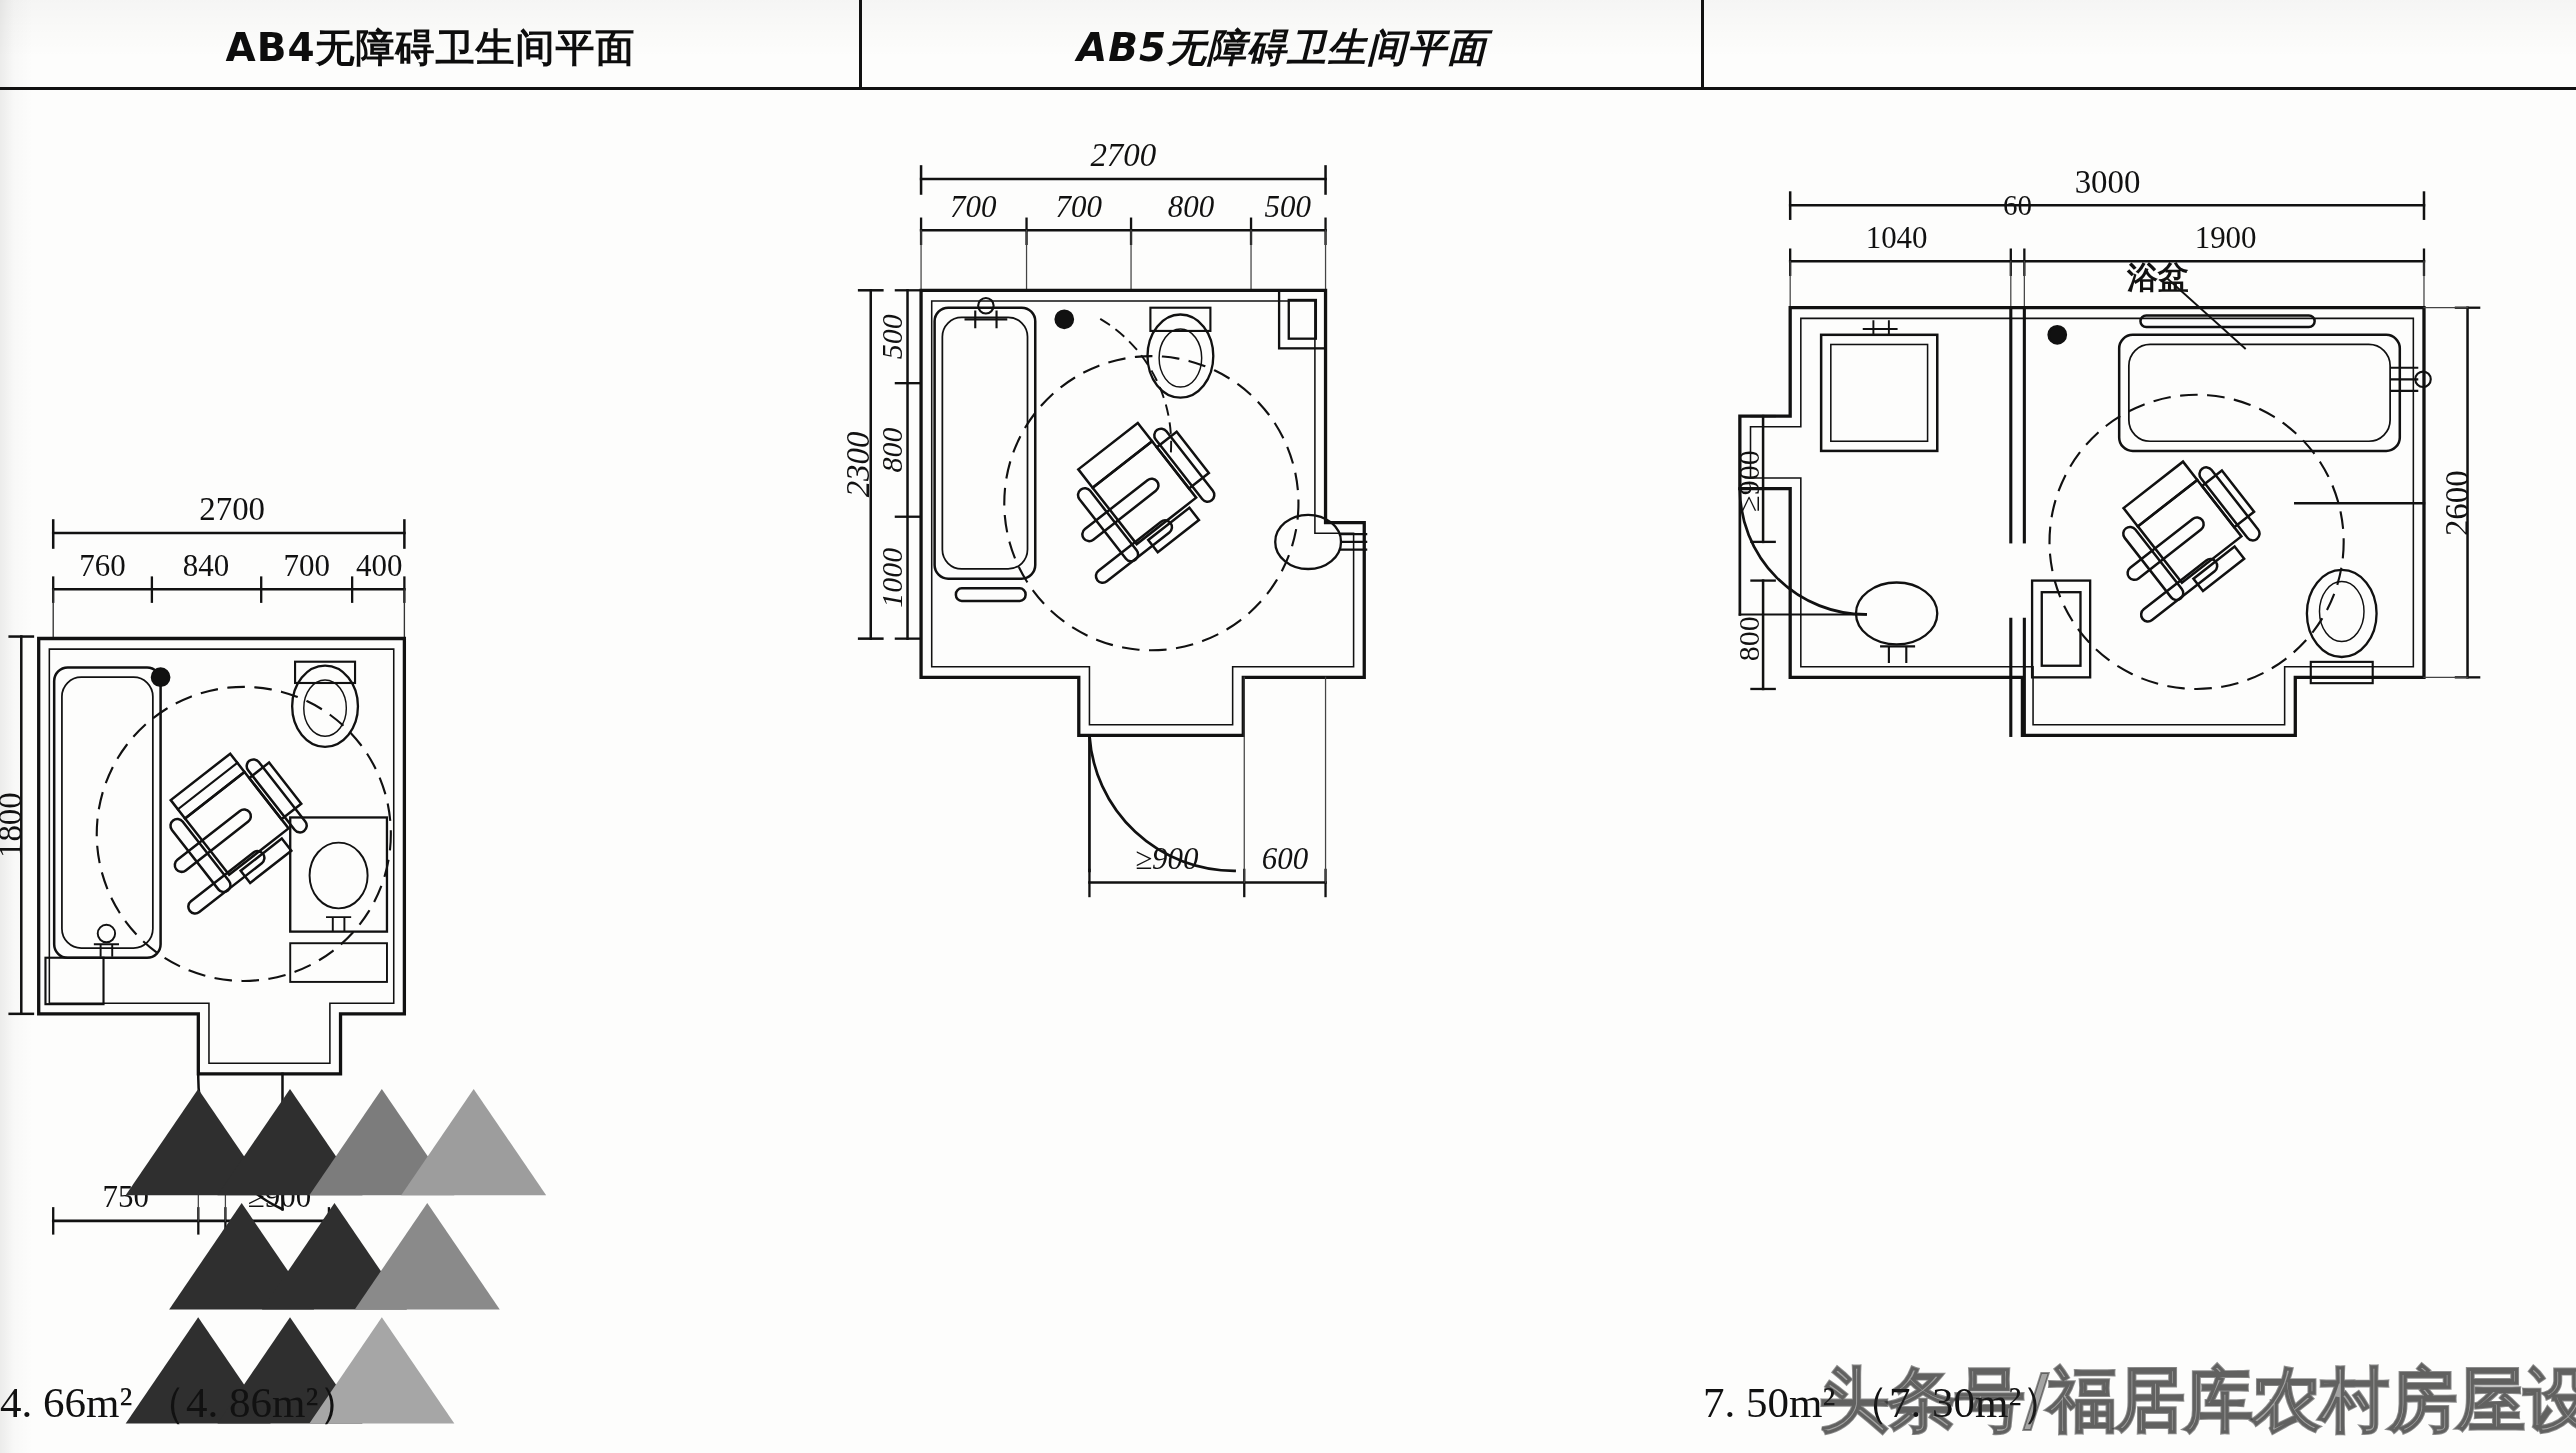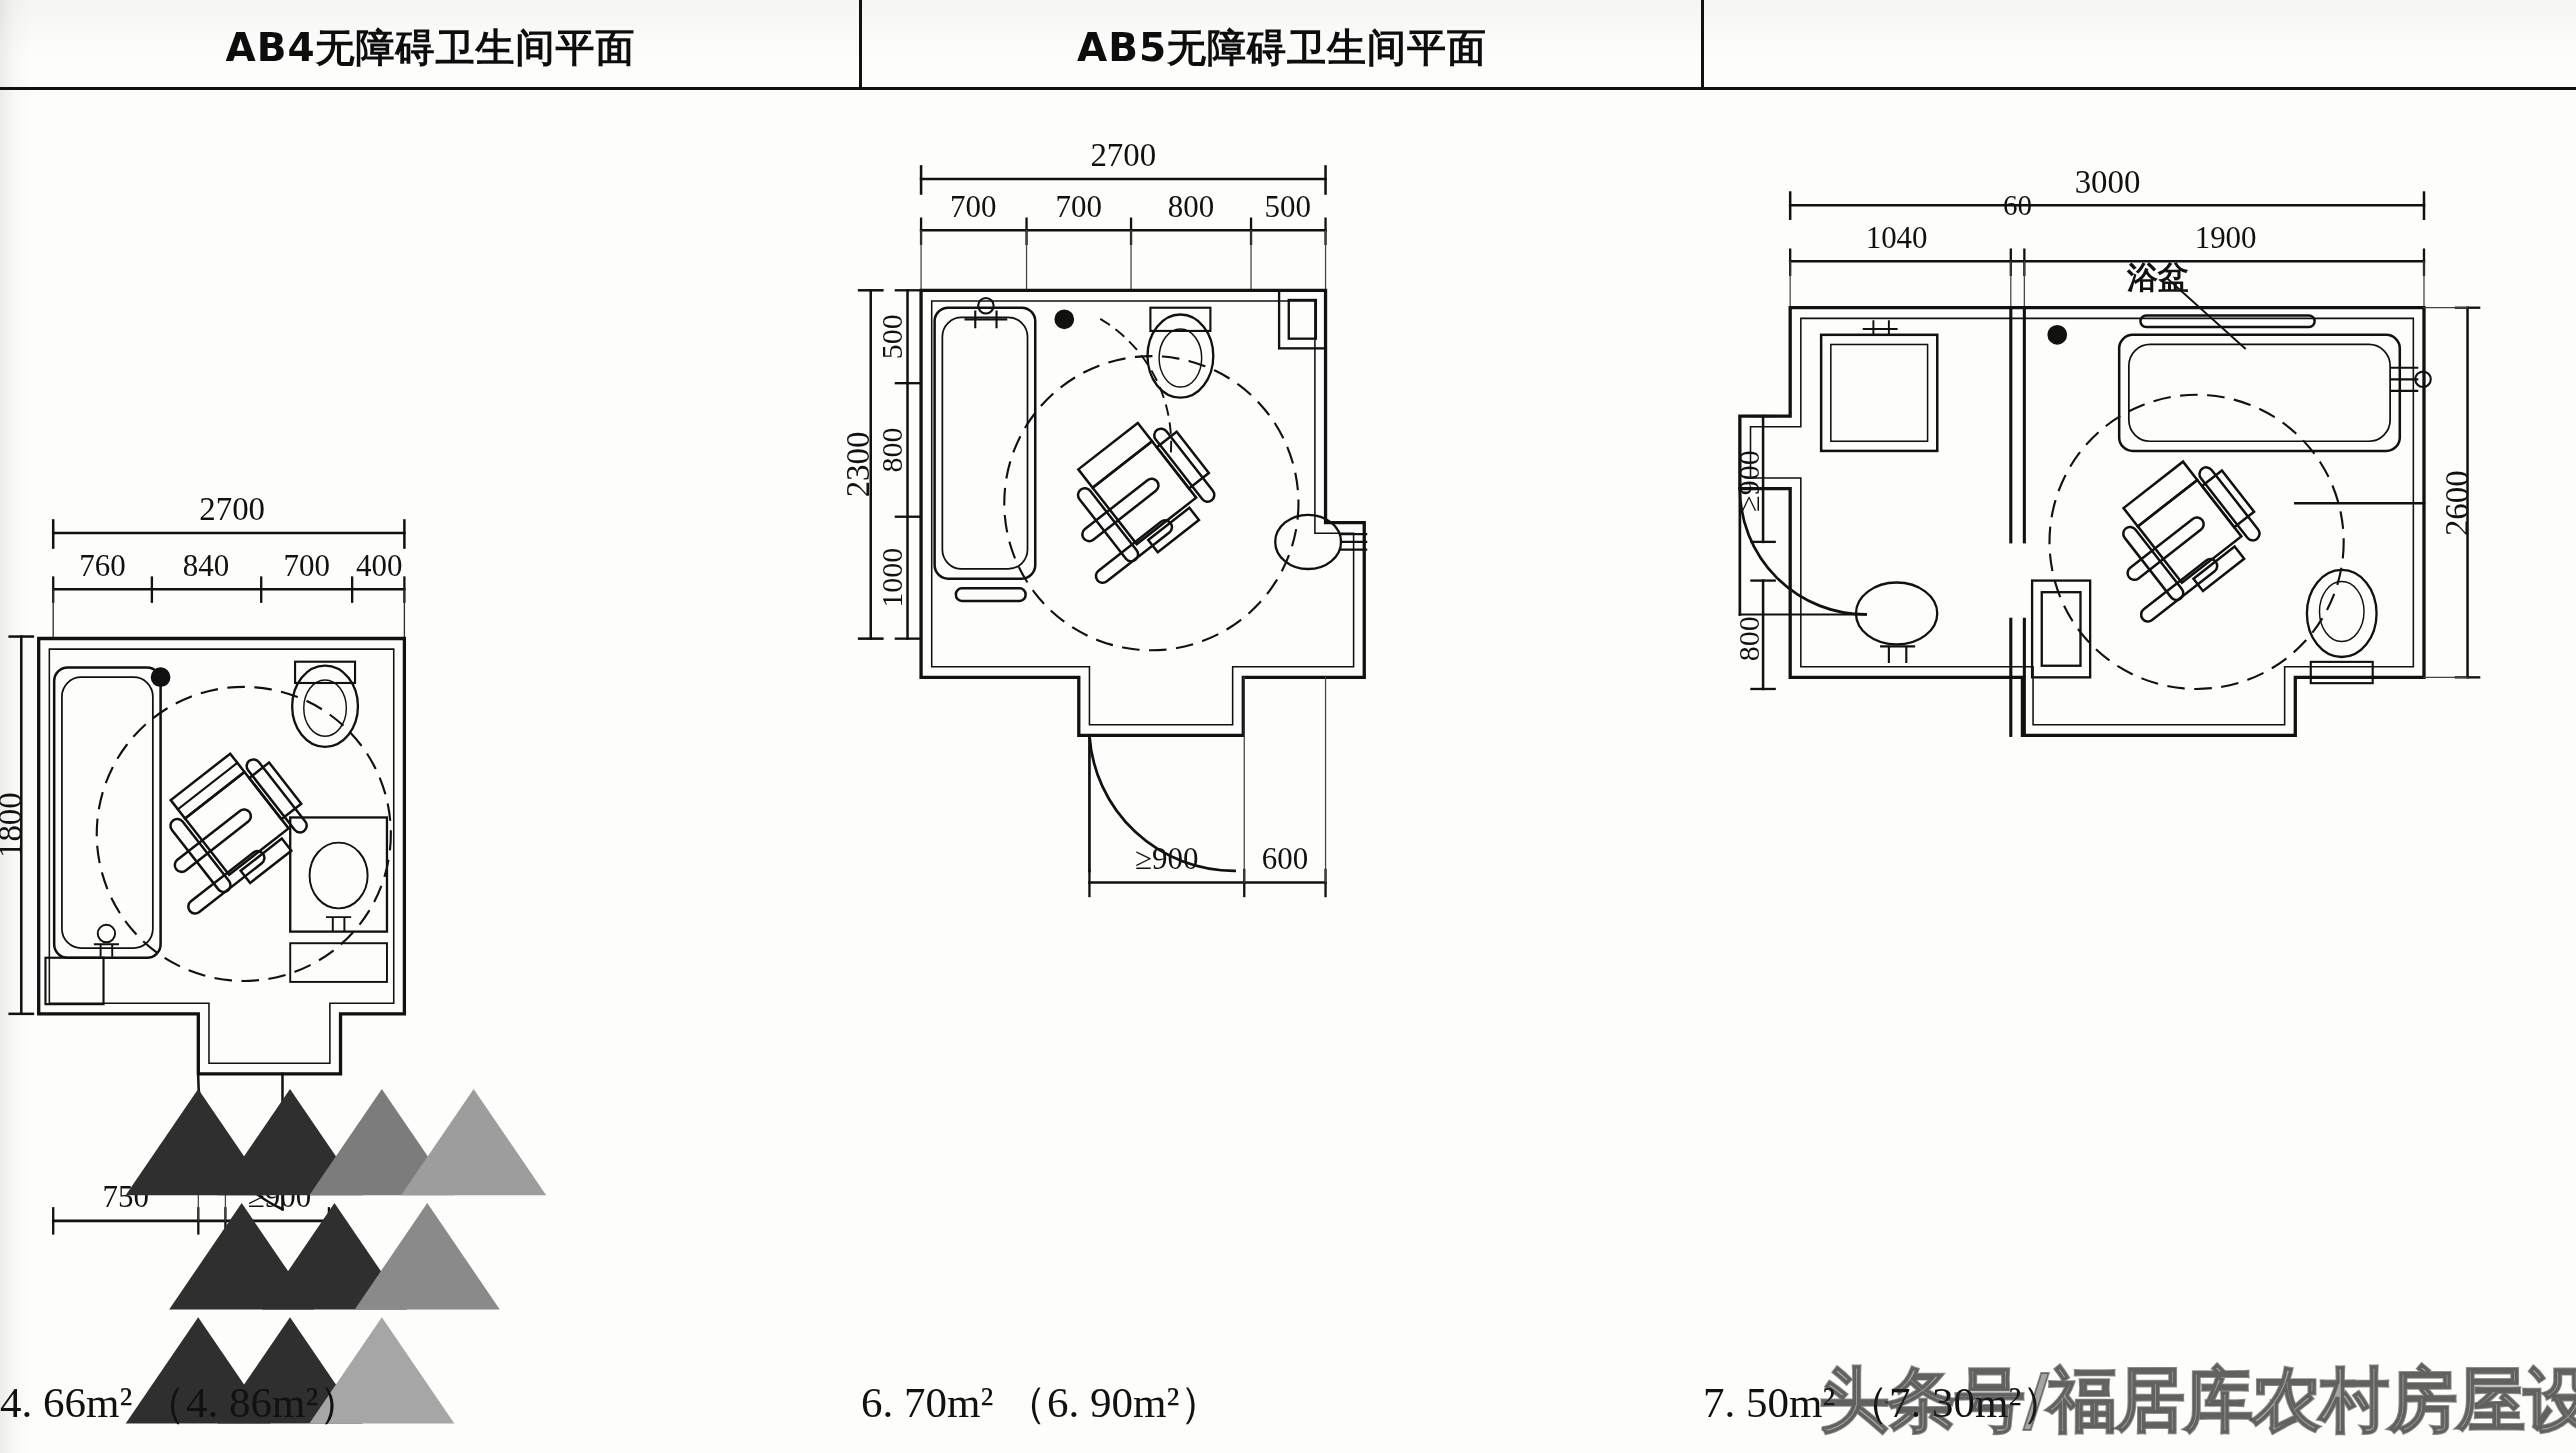--- a/index.html
+++ b/index.html
@@ -3,21 +3,21 @@
 <meta charset="utf-8">
 <style>
   html,body{margin:0;padding:0;background:#fff;}
   body{width:2576px;height:1453px;position:relative;overflow:hidden;
        font-family:"Liberation Serif","DejaVu Serif",serif;background:#fdfdfc;}
   .scan-noise{position:absolute;inset:0;pointer-events:none;
       background:linear-gradient(90deg,rgba(0,0,0,.07) 0px,rgba(0,0,0,.02) 13.5px,rgba(0,0,0,0) 33px),
                  linear-gradient(180deg,rgba(0,0,0,.03),rgba(0,0,0,0) 58px);}
   .panel{position:absolute;top:0;height:1453px;}
   #panel1{left:0;width:861px;}
-  #panel2{left:861px;width:842px;}
+  #panel2{left:861px;width:842px;font-style:italic;}
   #panel3{left:1703px;width:873px;}
   .vrule{position:absolute;top:0;width:2.9px;height:89px;background:#111;}
   .hrule{position:absolute;height:2.9px;background:#111;}
   .title{position:absolute;top:21px;width:100%;text-align:center;
       font-family:"DejaVu Sans","Liberation Sans",sans-serif;
       font-weight:700;font-size:39px;letter-spacing:1px;color:#0d0d0d;
       white-space:nowrap;}
   .area{position:absolute;bottom:21px;width:100%;text-align:left;
       font-size:43px;color:#111;white-space:nowrap;
       font-family:"Liberation Serif","DejaVu Serif",serif;}
@@ -283,21 +283,20 @@
       <text x="42" y="348" font-size="31" transform="rotate(-90 42 348)">500</text>
       <text x="42" y="465" font-size="31" transform="rotate(-90 42 465)">800</text>
       <text x="42" y="597" font-size="31" transform="rotate(-90 42 597)">1000</text>
       <text x="8" y="480" font-size="34" transform="rotate(-90 8 480)">2300</text>
 
       <text x="316" y="898" font-size="32">≥900</text>
       <text x="438" y="898" font-size="32">600</text>
     </g>
   </svg>
 
-  <div class="area">6. 70m² （6. 90m²）</div>
 </div>
 
 <div class="panel" id="panel3">
 
   <svg width="873" height="1316" viewBox="0 0 902 1360">
     <g fill="none" stroke="#111" stroke-width="2.6" stroke-linecap="square">
 
       <line x1="90" y1="212" x2="745" y2="212"></line>
       <line x1="90" y1="199" x2="90" y2="226"></line>
       <line x1="745" y1="199" x2="745" y2="226"></line>

